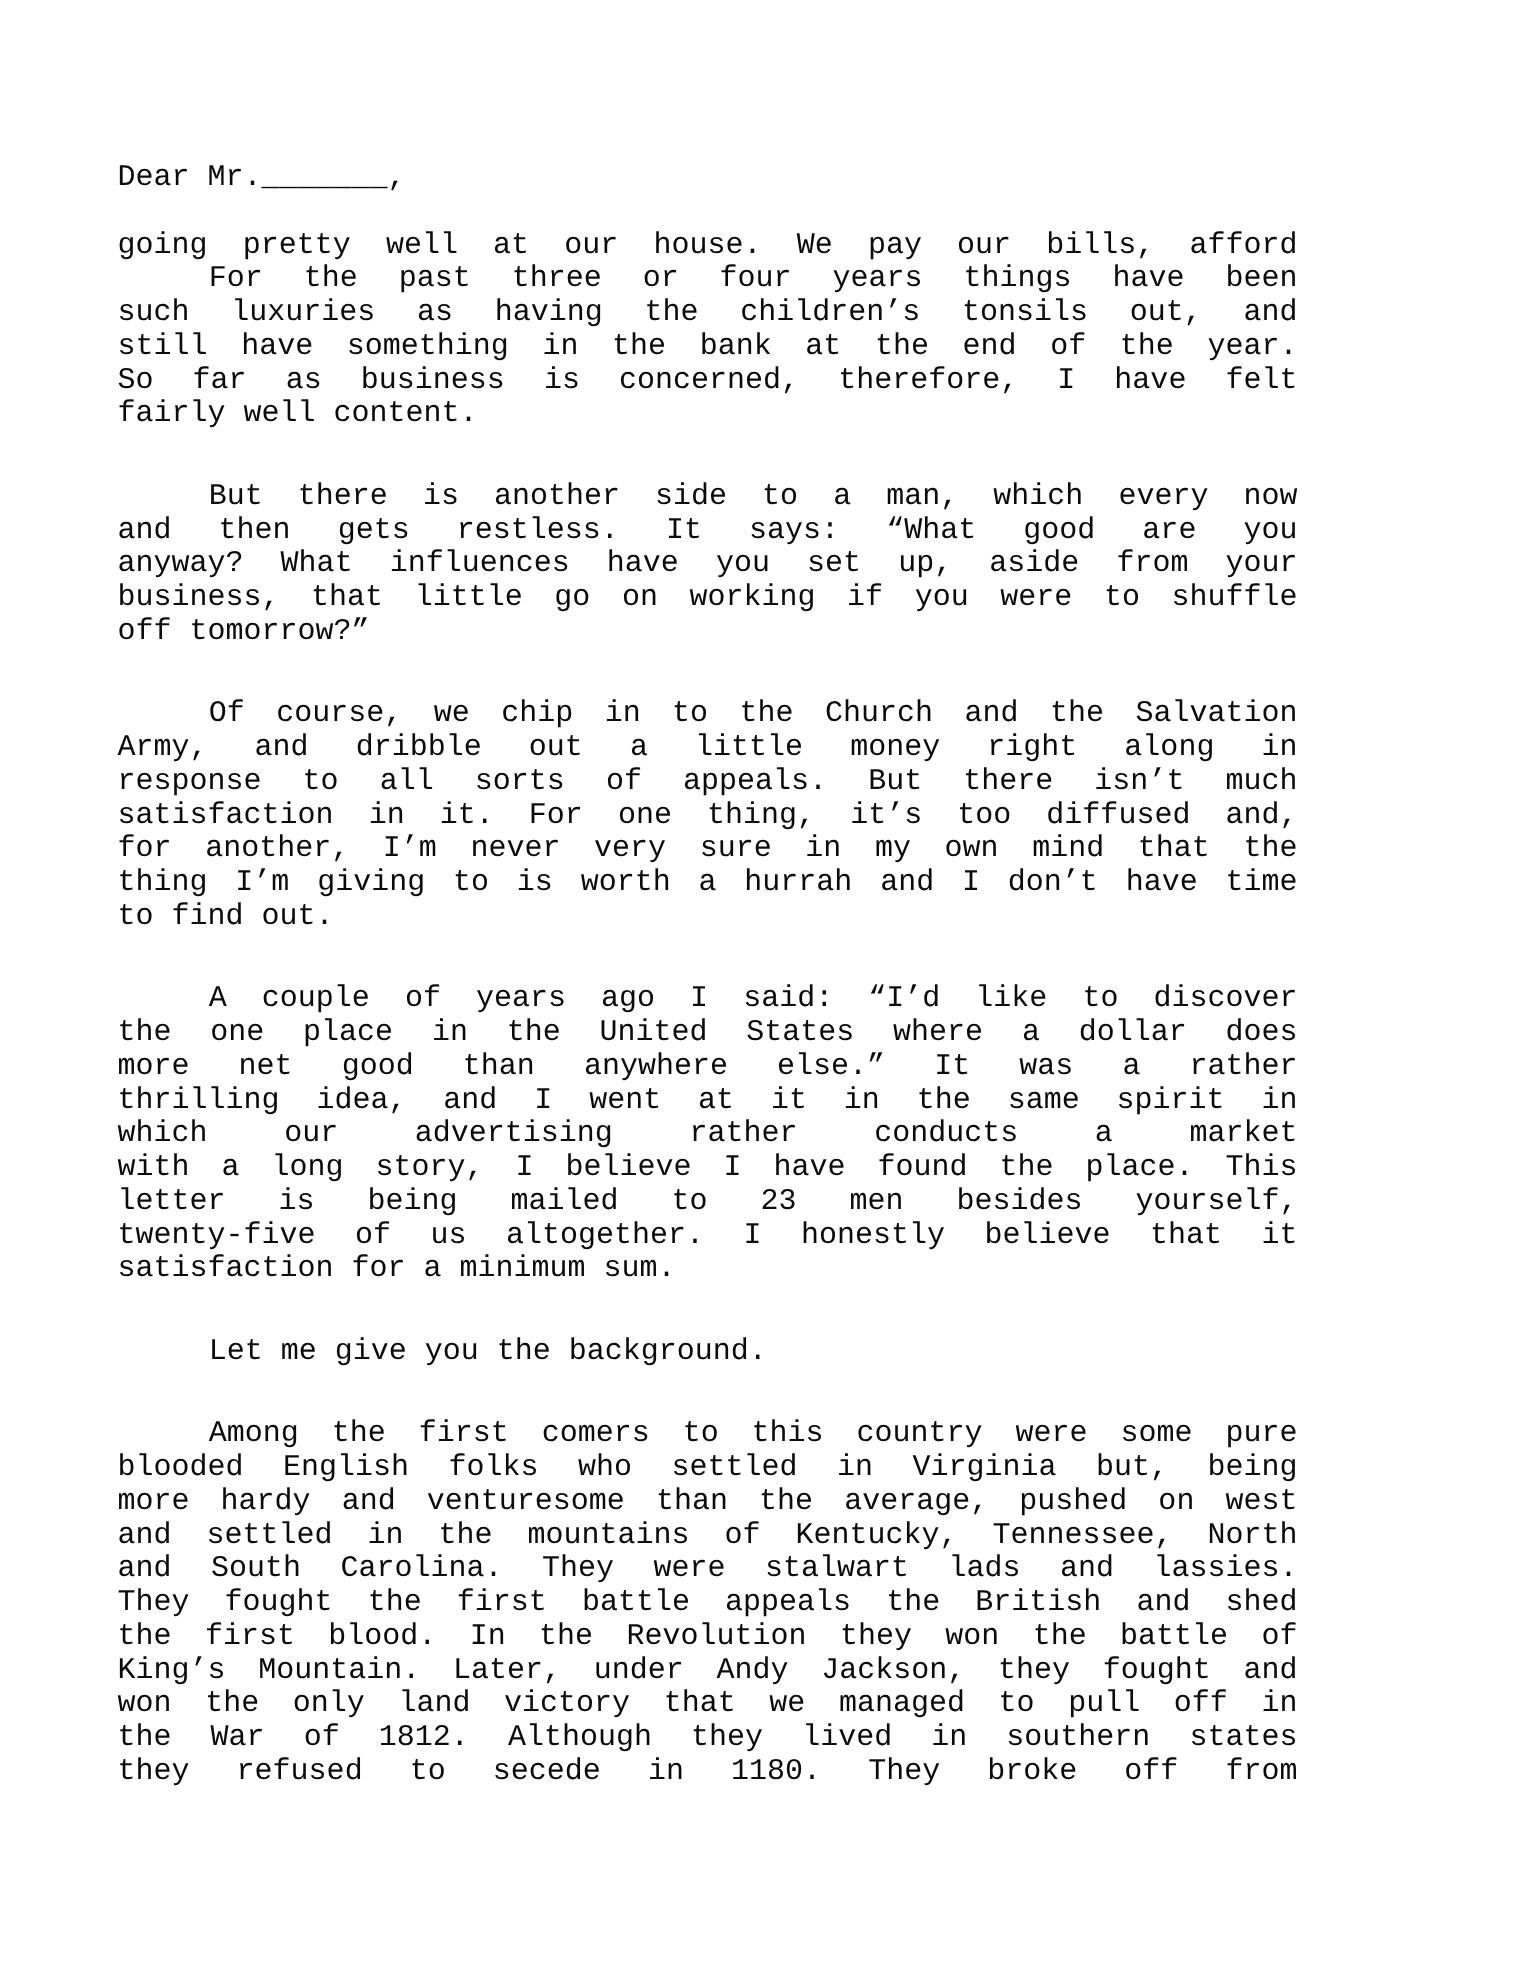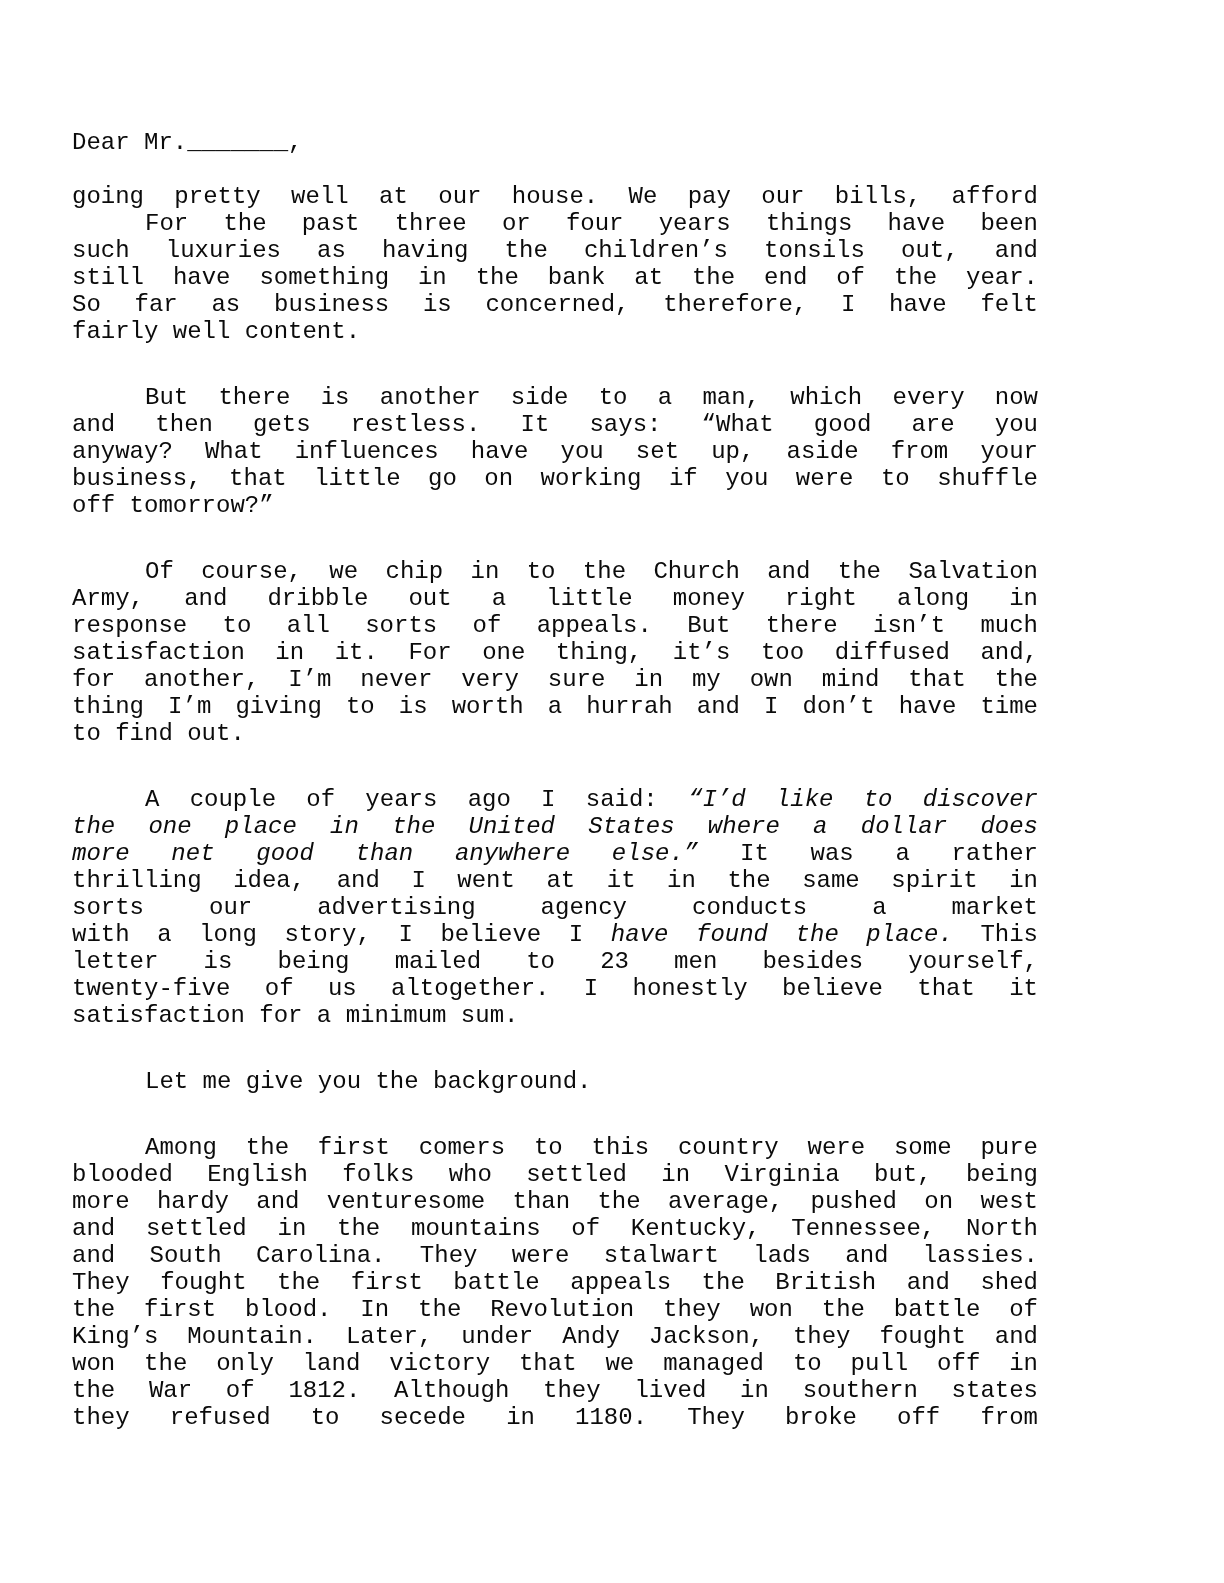--- a/index.html
+++ b/index.html
@@ -11,40 +11,40 @@
     position: relative;
     width: 1224px;
     height: 1583px;
     margin: 0 auto;
     background: var(--page-bg, #ffffff);
     color: var(--text-color, #0b0b0b);
     font-family: "Liberation Mono", "DejaVu Sans Mono", monospace;
     font-size: 24px;
     line-height: 27px;
     box-sizing: border-box;
-    padding: 129px 186px 0 72px;
+    padding: 129px 186px 0 94px;
     overflow: hidden;
   }
   .salutation {
     white-space: nowrap;
     margin-bottom: 27px;
     text-align: left;
   }
   .para + .para { margin-top: 39px; }
   .line {
     text-align: justify;
     text-align-last: justify;
     text-justify: inter-word;
     min-height: 27px;
   }
   .line.indent { text-indent: 73px; }
   .line.last {
     text-align-last: left;
   }
-  .it { font-style: italic; }
+  .it { }
   .blank { letter-spacing: 0; }
 </style>
 </head>
 <body>
 
 <div class="page">
   <div class="salutation">
     <span>Dear Mr.</span><span class="blank">_______</span><span>,</span>
   </div>
   <div id="letter-body">
@@ -70,21 +70,21 @@
         <div class="line"><span>satisfaction in it. For one thing, it’s too diffused and,</span></div>
         <div class="line"><span>for another, I’m never very sure in my own mind that the</span></div>
         <div class="line"><span>thing I’m giving to is worth a hurrah and I don’t have time</span></div>
         <div class="line last"><span>to find out.</span></div>
       </div>
       <div class="para">
         <div class="line indent"><span>A couple of years ago I said: </span><span class="it">“I’d like to discover</span></div>
         <div class="line"><span class="it">the one place in the United States where a dollar does</span></div>
         <div class="line"><span class="it">more net good than anywhere else.”</span><span> It was a rather</span></div>
         <div class="line"><span>thrilling idea, and I went at it in the same spirit in</span></div>
-        <div class="line"><span>sorts our advertising agency conducts a market</span></div>
+        <div class="line"><span>which our advertising rather conducts a market</span></div>
         <div class="line"><span>with a long story, I believe I </span><span class="it">have found the place.</span><span> This</span></div>
         <div class="line"><span>letter is being mailed to 23 men besides yourself,</span></div>
         <div class="line"><span>twenty-five of us altogether. I honestly believe that it</span></div>
         <div class="line last"><span>satisfaction for a minimum sum.</span></div>
       </div>
       <div class="para">
         <div class="line indent last"><span>Let me give you the background.</span></div>
       </div>
       <div class="para">
         <div class="line indent"><span>Among the first comers to this country were some pure</span></div>

